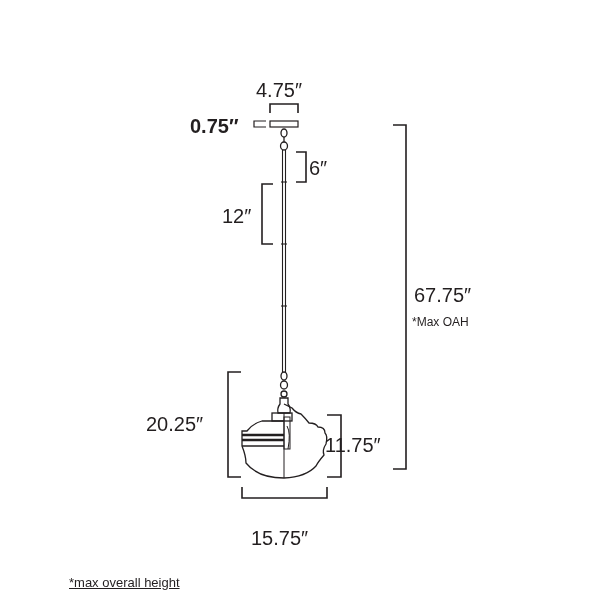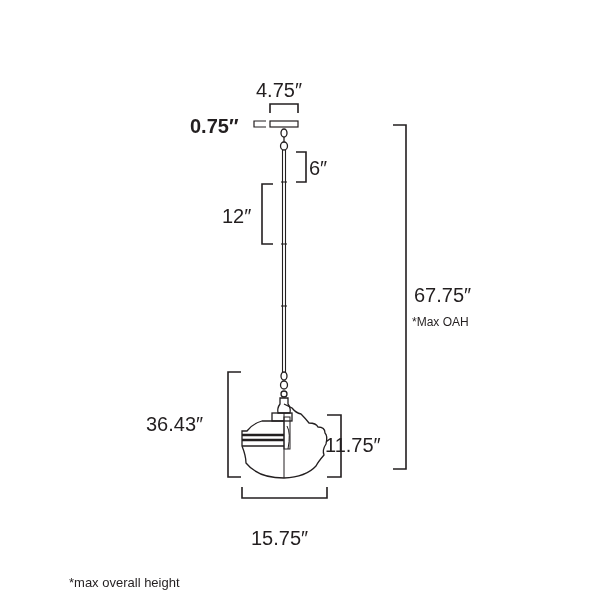--- a/index.html
+++ b/index.html
@@ -82,19 +82,19 @@
 <div class="label dim-lg" style="left:190px; top:116px;font-weight:bold;">0.75″</div>
 
 <div class="label dim-lg" style="left:309px; top:158px;">6″</div>
 
 <div class="label dim-lg" style="left:222px; top:206px;text-align:right;">12″</div>
 
 <div class="label dim-lg" style="left:414px; top:285px;text-align:right;">67.75″</div>
 
 <div class="label dim-sm" style="left:412px; top:316px;">*Max OAH</div>
 
-<div class="label dim-lg" style="left:146px; top:414px;">36.43″</div>
+<div class="label dim-lg" style="left:146px; top:414px;">20.25″</div>
 
 <div class="label dim-lg" style="left:325px; top:435px;">11.75″</div>
 
 <div class="label dim-lg" style="left:251px; top:528px;">15.75″</div>
 
-<div class="label dim-sm" style="left:69px; top:576px; font-size:13px;">*max overall height</div>
+<div class="label dim-sm" style="left:69px; top:576px; font-size:13px;text-decoration:underline;">*max overall height</div>
 
 </body></html>

